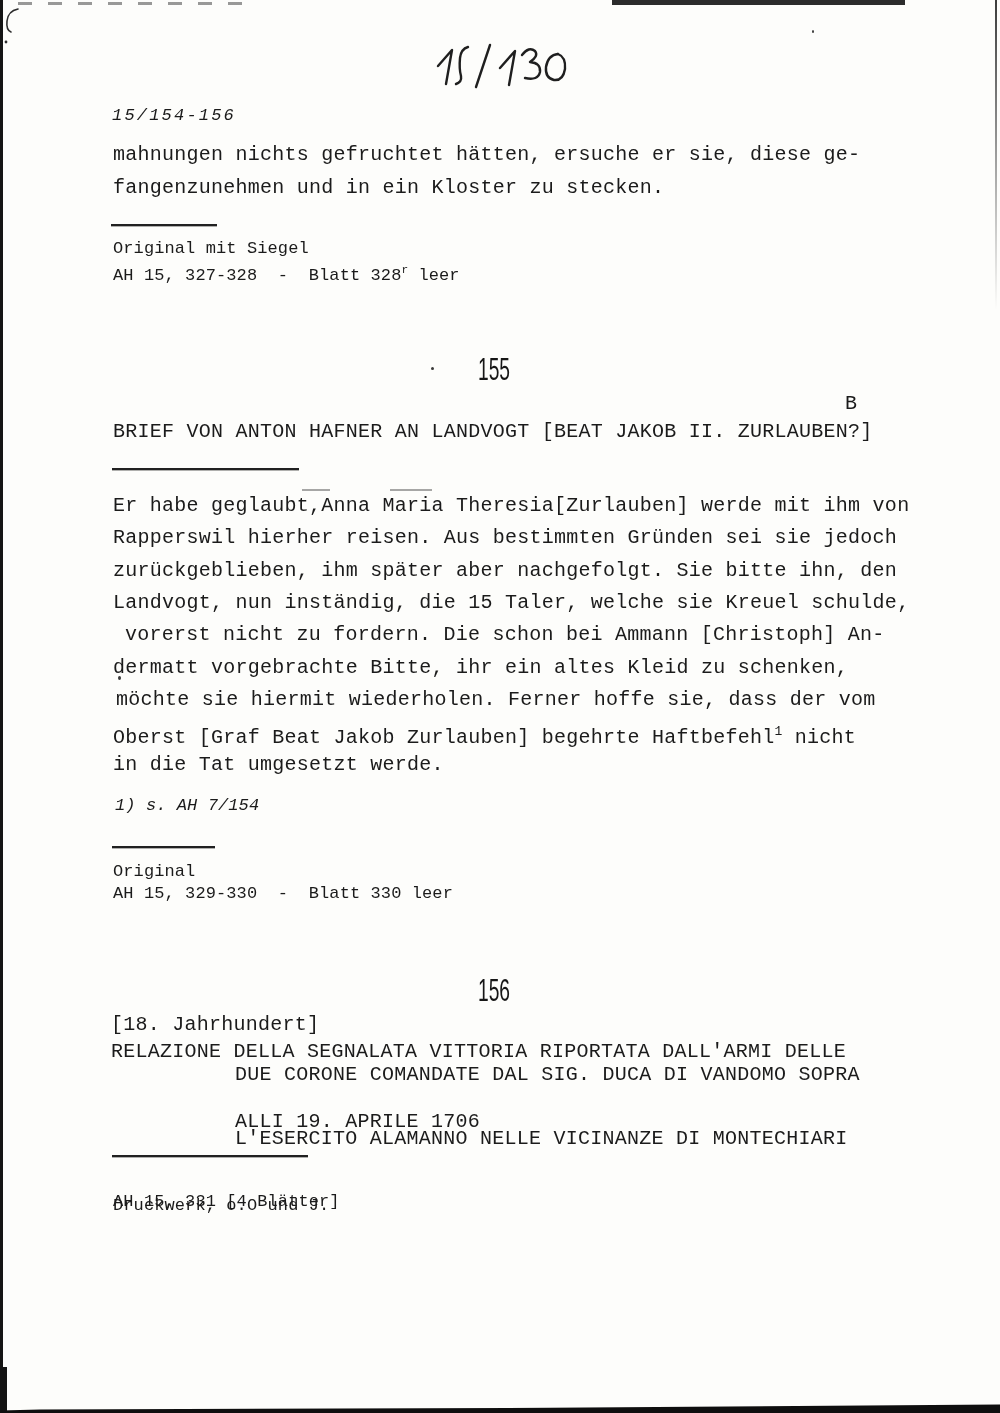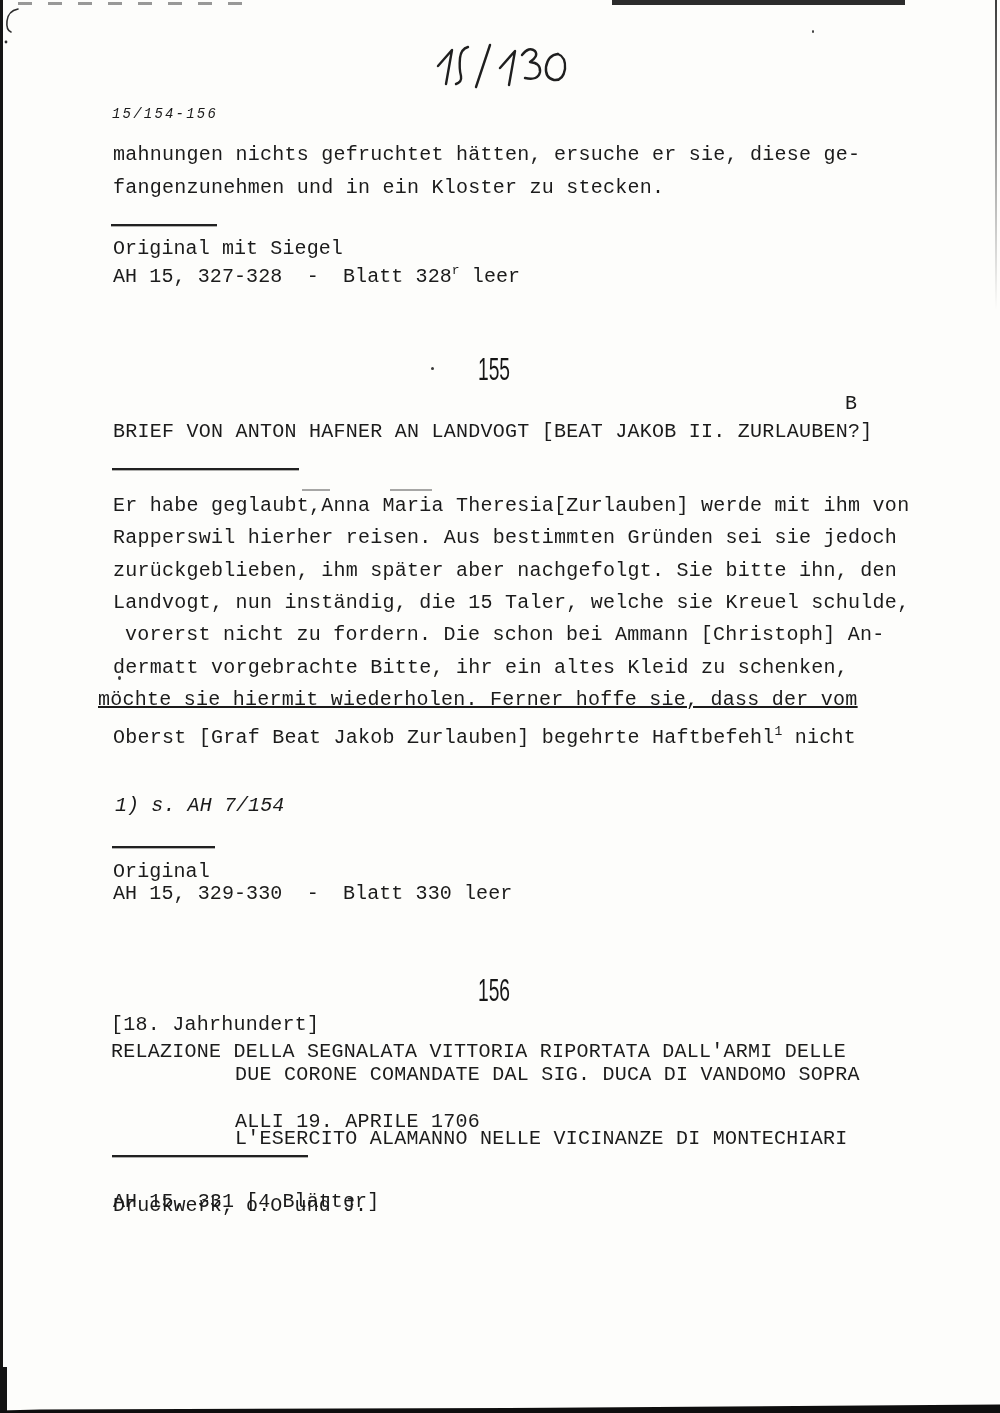--- a/index.html
+++ b/index.html
@@ -4,23 +4,23 @@
 <style>
   html,body { margin:0; padding:0; background:#e8e8e8; }
   .page {
     position:relative; width:1000px; height:1413px; margin:0 auto;
     background:#fdfdfb; overflow:hidden;
     font-family:"Liberation Mono","DejaVu Sans Mono",monospace;
     color:#1b1b1b;
   }
   .line { position:absolute; white-space:pre; }
   .body-size  { font-size:20px; letter-spacing:0.25px; line-height:24px; }
-  .small-size { font-size:20px; letter-spacing:0.1px; line-height:21px; }
+  .small-size { font-size:17px; letter-spacing:0.1px; line-height:21px; }
   .ital { font-style:italic; }
-  .header-ref { font-size:14px; letter-spacing:2.2px; font-style:italic; }
+  .header-ref { font-size:17px; letter-spacing:2.2px; font-style:italic; }
   .entry-no {
     position:absolute; width:120px; text-align:center;
     font-family:"Liberation Sans","DejaVu Sans",sans-serif;
     font-size:31px; font-weight:500; color:#161616;
     transform:scaleX(0.62); transform-origin:50% 0;
   }
   .rule { position:absolute; height:2px; background:#212121; }
   .rule.rough { box-shadow:0 1px 0 rgba(30,30,30,.35); }
   sup.raised { font-size:0.65em; vertical-align:super; letter-spacing:0; }
 
@@ -92,22 +92,23 @@
   <div class="line body-size" style="left:113px; top:420px;">BRIEF VON ANTON HAFNER AN LANDVOGT [BEAT JAKOB II. ZURLAUBEN?]</div>
 
   <div class="rule rough" style="left:112px; top:468px; width:187px;"></div>
 
   <div class="line body-size" style="left:113px; top:494px;">Er habe geglaubt,Anna Maria Theresia[Zurlauben] werde mit ihm von</div>
   <div class="line body-size" style="left:113px; top:526px;">Rapperswil hierher reisen. Aus bestimmten Gründen sei sie jedoch</div>
   <div class="line body-size" style="left:113px; top:559px;">zurückgeblieben, ihm später aber nachgefolgt. Sie bitte ihn, den</div>
   <div class="line body-size" style="left:113px; top:591px;">Landvogt, nun inständig, die 15 Taler, welche sie Kreuel schulde,</div>
   <div class="line body-size" style="left:113px; top:623px;margin-left:12px;">vorerst nicht zu fordern. Die schon bei Ammann [Christoph] An-</div>
   <div class="line body-size" style="left:113px; top:656px;">dermatt vorgebrachte Bitte, ihr ein altes Kleid zu schenken,</div>
-  <div class="line body-size" style="left:98px; top:688px;text-decoration:underline;">möchte sie hiermit wiederholen. Ferner hoffe sie, dass der vom</div>
+  <div class="line body-size" style="left:116px; top:688px;">möchte sie hiermit wiederholen. Ferner hoffe sie, dass der vom</div>
   <div class="line body-size" style="left:113px; top:720px;"><span>Oberst [Graf Beat Jakob Zurlauben] begehrte Haftbefehl</span><sup class="raised">1</sup><span> nicht</span></div>
+  <div class="line body-size" style="left:113px; top:753px;">in die Tat umgesetzt werde.</div>
 
   <div class="line small-size ital" style="left:115px; top:795px;">1) s. AH 7/154</div>
 
   <div class="rule rough" style="left:112px; top:846px; width:103px;"></div>
 
   <div class="line small-size" style="left:113px; top:861px;">Original</div>
   <div class="line small-size" style="left:113px; top:883px;text-align:center;">AH 15, 329-330  -  Blatt 330 leer</div>
 
   <div class="entry-no" style="left:434px; top:973px;">156</div>
   <div class="line body-size" style="left:111px; top:1013px;">[18. Jahrhundert]</div>

